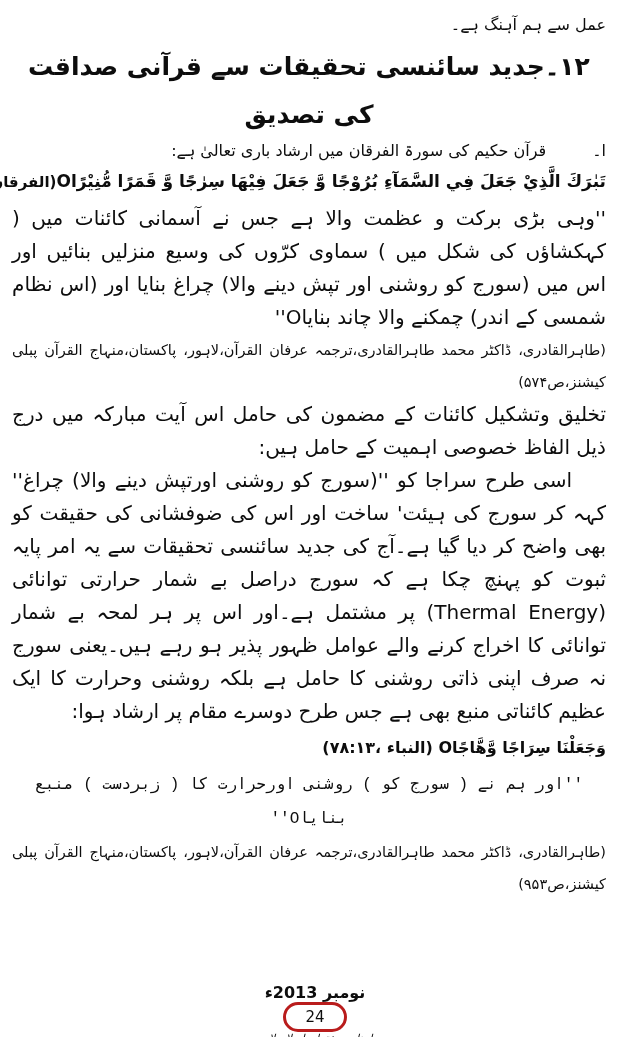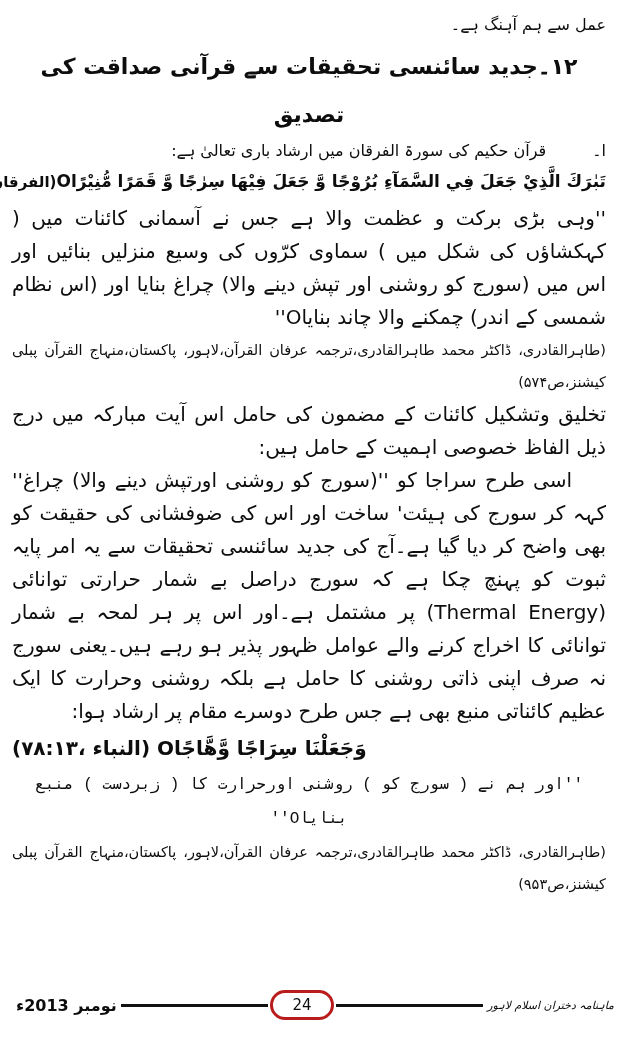--- a/index.html
+++ b/index.html
@@ -5,42 +5,42 @@
   html,body{margin:0;padding:0;background:#e8e8e8;}
   .page{
     width:630px;height:1037px;background:#ffffff;position:relative;
     font-family:"DejaVu Sans",sans-serif;direction:rtl;color:#0d0d0d;
     margin:0 auto;overflow:hidden;
   }
   .content{padding:8px 24px 0 12px;height:955px;overflow:hidden;}
   .line{font-size:16px;line-height:33px;}
   .intro{text-align:right;}
   .heading{
-    font-size:22px;font-weight:bold;text-align:center;
+    font-size:25px;font-weight:bold;text-align:center;
     line-height:48px;margin:2px 0 2px 0;
   }
   .numbered{display:flex;flex-direction:row;align-items:baseline;margin:1px 0;}
   .numbered .marker{flex:0 0 auto;font-size:16px;}
   .numbered .num-text{flex:1 1 auto;padding-right:46px;font-size:16px;}
   .verse{
     font-weight:bold;font-size:17px;line-height:40px;
     display:flex;justify-content:space-between;align-items:baseline;
   }
   .verse .v-text{white-space:nowrap;}
   .verse .v-ref{white-space:nowrap;font-size:15px;}
-  .verse-center{font-weight:bold;font-size:20px;line-height:40px;text-align:left;}
+  .verse-center{font-weight:bold;font-size:16px;line-height:40px;text-align:right;}
   .para{font-size:20px;line-height:33px;text-align:justify;}
   .para-indent{text-indent:34px;}
   .citation{font-size:14.5px;line-height:32px;text-align:justify;}
   .wordlist{font-weight:bold;font-size:16px;line-height:36px;text-align:right;padding-left:72px;text-align:center;}
   .trans-center{font-size:16px;line-height:34px;text-align:center;font-family:Liberation Mono, monospace;}
   .footer{
     position:absolute;left:0;right:0;bottom:10px;height:44px;
-    display:flex;flex-direction:row;align-items:center;direction:ltr;
-    padding:0 12px;
+    display:flex;flex-direction:column;align-items:center;direction:ltr;
+    padding:0 20px;
   }
   .footer .date{font-weight:bold;font-size:16px;white-space:nowrap;direction:rtl;padding:0 4px;}
   .footer .rule{flex:1 1 auto;height:3px;background:#111;}
   .footer .capsule{
     flex:0 0 auto;border:3px solid #b91c1c;border-radius:19px;
     padding:3px 19px;font-size:15px;background:#fff;margin:0 2px;
   }
   .footer .magname{font-size:11px;white-space:nowrap;direction:rtl;padding:0 4px;font-style:italic;}
 </style>
 </head>

